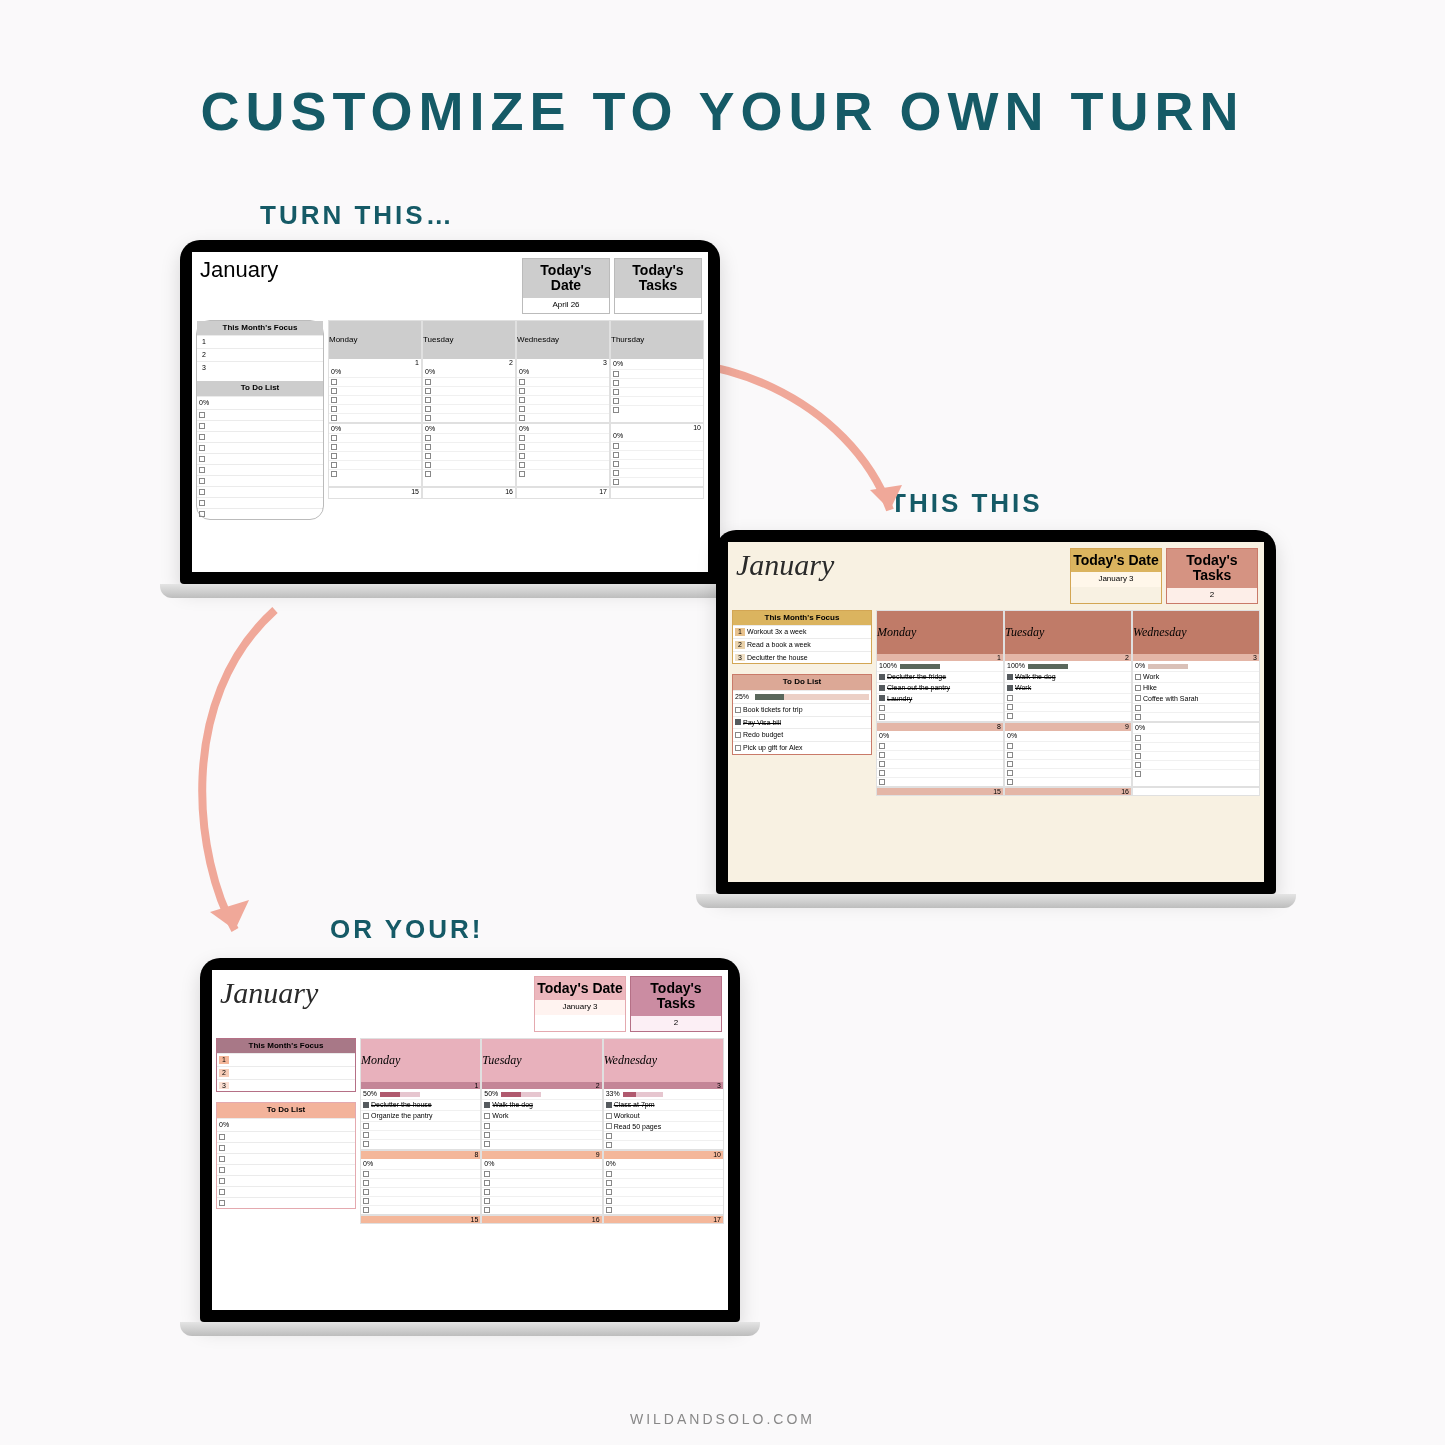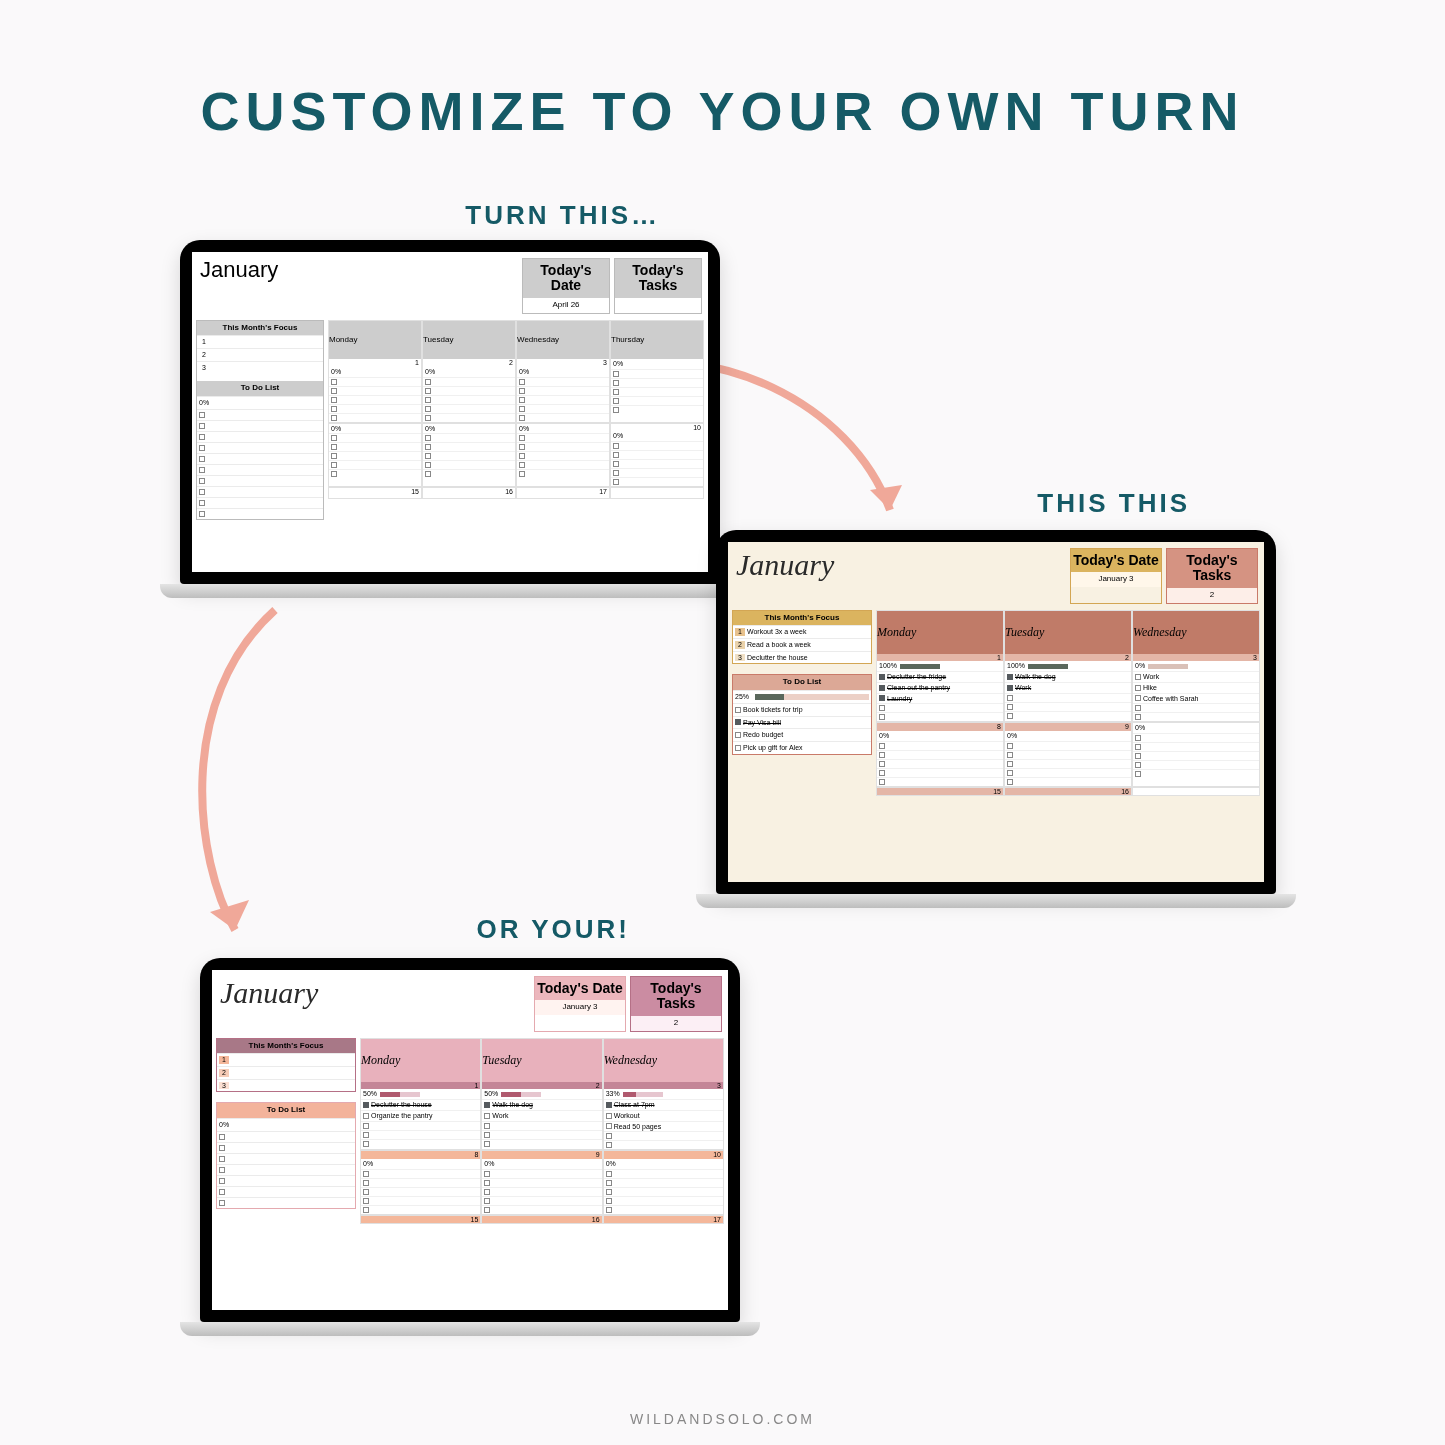--- a/index.html
+++ b/index.html
@@ -1,19 +1,19 @@
 <!DOCTYPE html>
 <html><head>
 <meta charset="utf-8">
 <style>
 * { margin:0; padding:0; box-sizing:border-box; }
 body { background:#faf9fa; width:1445px; height:1445px; font-family:Arial,Helvetica,sans-serif; position:relative; overflow:hidden; }
 
 h1.main-title { text-align:center; font-size:54px; letter-spacing:6px; color:#155a66; font-weight:800; padding-top:80px; }
-.subtitle { text-align:right; font-size:26px; letter-spacing:3px; color:#155a66; font-weight:700; }
+.subtitle { text-align:left; font-size:26px; letter-spacing:3px; color:#155a66; font-weight:700; }
 .footer { position:absolute; bottom:18px; width:100%; text-align:center; font-size:14px; letter-spacing:3px; color:#888; }
 
 
 .laptop { position:absolute; }
 .laptop .bezel { background:#000; border-radius:20px 20px 4px 4px; padding:12px; box-shadow:0 8px 20px rgba(0,0,0,.15); }
 .laptop .base { height:14px; background:linear-gradient(#e4e4e4,#bdbdbd); border-radius:0 0 12px 12px; margin:0 -20px; }
 .laptop .screen { background:#fff; overflow:hidden; font-size:8px; line-height:1.1; }
 
 
 .sheet-title { font-size:22px; font-weight:400; padding:6px 8px 2px 8px; }
@@ -25,21 +25,21 @@
 .col { flex:1; border:1px solid rgba(0,0,0,.12); }
 .col .dayhdr { font-size:8px; font-weight:400; text-align:left; padding:15px 0; }
 .col .dayhdr.script { font-family:'Brush Script MT',cursive; font-size:12px; font-style:italic; }
 .col .date { text-align:right; font-size:7px; padding:0 2px; }
 .col .pct { font-size:7px; padding:1px 2px; }
 .col .task-row { display:flex; align-items:center; gap:2px; font-size:7px; padding:1px 2px; border-top:1px solid rgba(0,0,0,.06); min-height:9px; }
 .col .task-row .box { width:6px; height:6px; border:1px solid #888; flex-shrink:0; }
 .col .task-row .box.checked { background:#555a5e; border-color:#555a5e; }
 .col .task-row .label.done { text-decoration:line-through; }
 
-.side { width:128px; }
+.side { width:128px;border-radius:14px; }
 .side .hdr { font-size:8px; font-weight:700; text-align:center; padding:3px 0; }
 .side .srow { display:flex; align-items:center; gap:2px; font-size:7px; border-top:1px solid rgba(0,0,0,.08); padding:2px 2px; min-height:11px; }
 .side .num { width:10px; text-align:center; }
 
 
 .arrow { position:absolute; border:none; }
 .arrow path { fill:none; stroke:#f0a899; stroke-width:8; }
 .arrow .head { fill:#f0a899; }
 
 </style>

